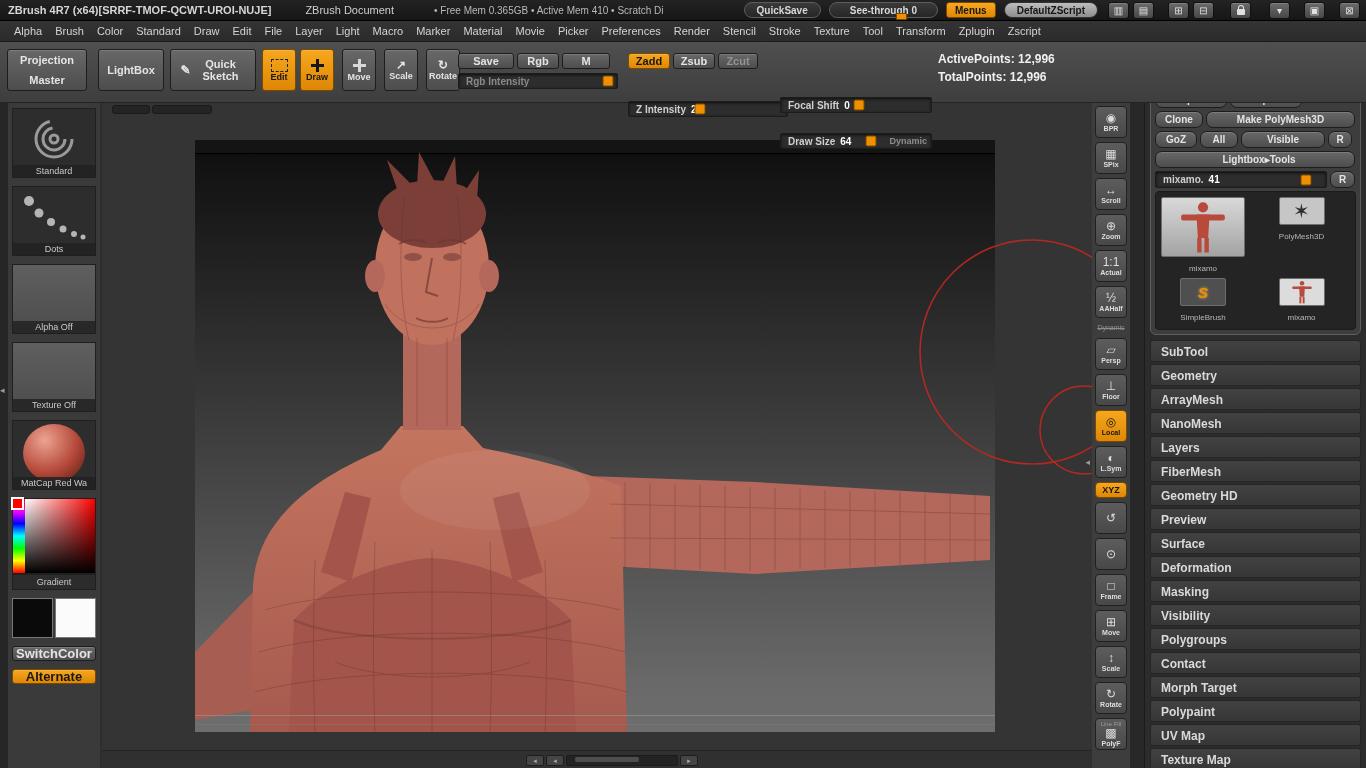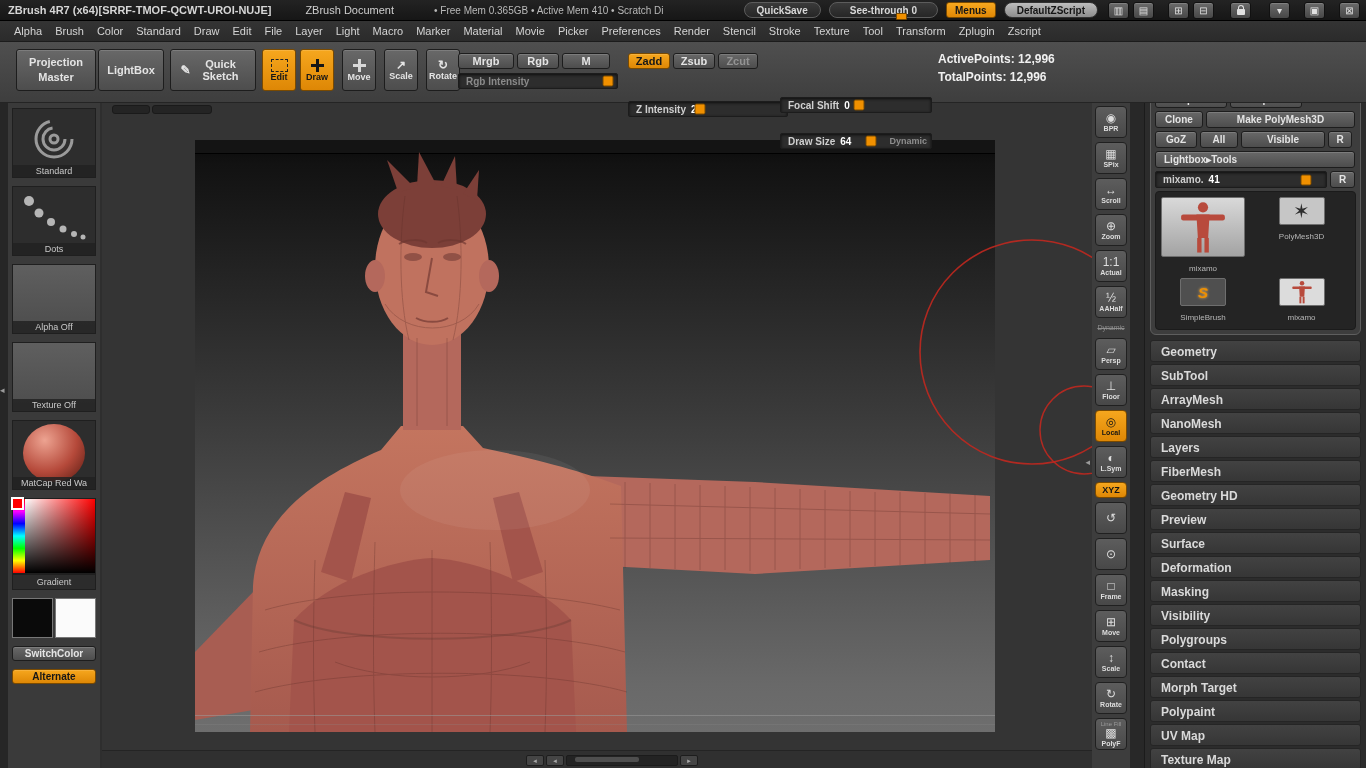--- a/index.html
+++ b/index.html
@@ -62,21 +62,21 @@
   .matcap-ball{position:absolute;left:10px;top:3px;width:62px;height:58px;border-radius:50%;
     background:radial-gradient(circle at 35% 28%, #eda391, #b5493a 55%, #5e1d14 95%);}
   .grad-wrap{position:relative;width:84px;height:92px;}
   .grad-pick{position:relative;width:84px;height:76px;border:1px solid #1f1f1f;box-sizing:border-box;display:flex;}
   .hue-strip{width:12px;height:100%;background:linear-gradient(180deg,#f00,#f0f,#00f,#0ff,#0f0,#ff0,#f00);}
   .sv-box{flex:1;height:100%;background:linear-gradient(to bottom,rgba(0,0,0,0),#000),linear-gradient(to right,#fff,#f00);}
   .grad-marker{position:absolute;left:-2px;top:-2px;width:9px;height:9px;background:#f00;border:2px solid #fff;z-index:2;}
   .grad-label{display:block;width:84px;font-size:9px;color:#c9c9c9;background:#2c2c2c;text-align:center;padding:2px 0;border:1px solid #1f1f1f;box-sizing:border-box;}
   .swatch-row{display:flex;width:84px;gap:2px;}
   .swatch{width:41px;height:40px;border:1px solid #777;box-sizing:border-box;}
-  .tray-btn{width:84px;height:15px;font-size:10px;align-items:center;}
+  .tray-btn{width:84px;height:15px;font-size:13px;align-items:center;}
   
   .canvas{position:absolute;left:102px;top:102px;width:990px;height:648px;background:#343434;overflow:hidden;z-index:5;}
   .mini-scroll{position:absolute;top:3px;height:7px;background:#242424;border-radius:3px;border:1px solid #1a1a1a;}
   .zdoc{position:absolute;left:93px;top:38px;width:800px;height:592px;overflow:hidden;
     background:linear-gradient(180deg,#0a0a0a 0%,#121212 4%,#1d1d1d 16%,#3c3c3c 48%,#696969 92%,#6e6e6e 100%);}
   .doc-topband{position:absolute;left:0;top:0;width:100%;height:13px;background:#141414;border-bottom:1px solid #000;}
   .floorline{position:absolute;left:0;top:575px;width:100%;height:1px;background:#9a9a9a;opacity:.55;}
   .floorline2{position:absolute;left:0;top:584px;width:100%;height:1px;background:#8a8a8a;opacity:.25;}
   .cursor-svg{position:absolute;left:0;top:0;pointer-events:none;z-index:6;}
   .bottom-bar{position:absolute;left:102px;top:750px;width:990px;height:18px;background:#303030;z-index:5;
@@ -101,21 +101,21 @@
   .rs-btn.mini .rlabel{font-size:7px;text-decoration:line-through;font-weight:normal;}
   .shelf-divider{position:absolute;left:1130px;top:102px;width:14px;height:666px;background:#282828;z-index:10;}
   
   .palette{position:absolute;left:1144px;top:20px;width:222px;height:748px;background:#2c2c2c;z-index:15;
     border-left:1px solid #1b1b1b;box-sizing:border-box;overflow:hidden;}
   .pal-header{height:26px;display:flex;align-items:center;padding:0 8px;}
   .pal-title{font-size:13px;font-weight:bold;color:#ececec;margin-left:14px;}
   .pal-refresh{margin-left:auto;color:#bbb;font-size:13px;}
   .pal-panel{margin:0 5px;border:1px solid #5e5e5e;border-radius:6px;background:#3d3d3d;padding:4px;box-sizing:border-box;}
   .prow{display:flex;gap:3px;margin-bottom:3px;}
-  .pbtn{height:17px;font-size:10px;}
+  .pbtn{height:17px;font-size:10px;border-radius:7px;}
   .thumb-zone{background:#242424;border:1px solid #1b1b1b;border-radius:4px;padding:5px;margin-top:1px;}
   .tz-top{display:flex;gap:8px;}
   .tz-big{width:84px;text-align:center;}
   .tz-bigthumb{width:82px;height:58px;background:linear-gradient(#d9d9d9,#a3a3a3);border:1px solid #6e6e6e;border-radius:2px;
     display:flex;align-items:center;justify-content:center;}
   .tz-col{display:flex;flex-direction:column;gap:3px;flex:1;}
   .tz-cell{text-align:center;}
   .tz-smallthumb{width:44px;height:26px;margin:0 auto;background:#c6c6c6;border:1px solid #6e6e6e;border-radius:2px;
     display:flex;align-items:center;justify-content:center;overflow:hidden;}
   .tz-smallthumb.darkbg{background:#4f4f4f;}
@@ -229,21 +229,21 @@
       <span class="menu-item">Tool</span>
 
       <span class="menu-item">Transform</span>
 
       <span class="menu-item">Zplugin</span>
 
       <span class="menu-item">Zscript</span>
     </div>
 
   <div class="shelf">
-    <div class="btn abs" style="left:16px;top:7px;width:80px;height:42px;line-height:15px;">
+    <div class="btn abs" style="left:7px;top:7px;width:80px;height:42px;line-height:20px;">
       <span>Projection Master</span>
     </div>
     <div class="btn abs" style="left:98px;top:7px;width:66px;height:42px;">
       <span>LightBox</span>
     </div>
     <div class="btn abs" style="left:170px;top:7px;width:86px;height:42px;gap:5px;line-height:12px;">
       <span class="gicon">✎</span>
       <span style="width:50px">Quick Sketch</span>
     </div>
 
@@ -262,21 +262,21 @@
     <div class="btn abs tbtn" style="left:384px;top:7px;width:34px;height:42px;">
       <span class="gicon">↗</span>
       <span class="tlabel">Scale</span>
     </div>
     <div class="btn abs tbtn" style="left:426px;top:7px;width:34px;height:42px;">
       <span class="gicon">↻</span>
       <span class="tlabel">Rotate</span>
     </div>
 
     <div class="btn abs" style="left:458px;top:11px;width:56px;height:16px;">
-        <span>Mrgb</span>
+        <span>Save</span>
       </div>
     <div class="btn abs" style="left:517px;top:11px;width:42px;height:16px;">
         <span>Rgb</span>
       </div>
     <div class="btn abs" style="left:562px;top:11px;width:48px;height:16px;">
         <span>M</span>
       </div>
     <div class="btn orange abs" style="left:628px;top:11px;width:42px;height:16px;">
         <span>Zadd</span>
       </div>
@@ -655,21 +655,21 @@
             <span>All</span>
           </div>
         <div class="btn pbtn" style="width:84px">
             <span>Visible</span>
           </div>
         <div class="btn pbtn" style="width:24px">
             <span>R</span>
           </div>
       </div>
       <div class="prow">
-        <div class="btn pbtn" style="width:200px;justify-content:flex-start;padding-left:8px">
+        <div class="btn pbtn" style="width:200px;justify-content:center;padding-left:8px">
           <span>Lightbox▸Tools</span>
         </div>
       </div>
       <div class="prow">
         <div class="slider" style="width:172px;height:17px">
           <span class="slabel">mixamo.</span>
           <span class="svalue">41</span>
           <span class="shandle" style="left:88%"></span>
         </div>
         <div class="btn pbtn" style="width:25px">
@@ -722,24 +722,24 @@
               </svg>
             </div>
             <span class="tz-label">mixamo</span>
           </div>
         </div>
       </div>
     </div>
 
     <div class="pal-sections">
 
+        <div class="sec-row">SubTool</div>
+
         <div class="sec-row">Geometry</div>
 
-        <div class="sec-row">SubTool</div>
-
         <div class="sec-row">ArrayMesh</div>
 
         <div class="sec-row">NanoMesh</div>
 
         <div class="sec-row">Layers</div>
 
         <div class="sec-row">FiberMesh</div>
 
         <div class="sec-row">Geometry HD</div>
 

